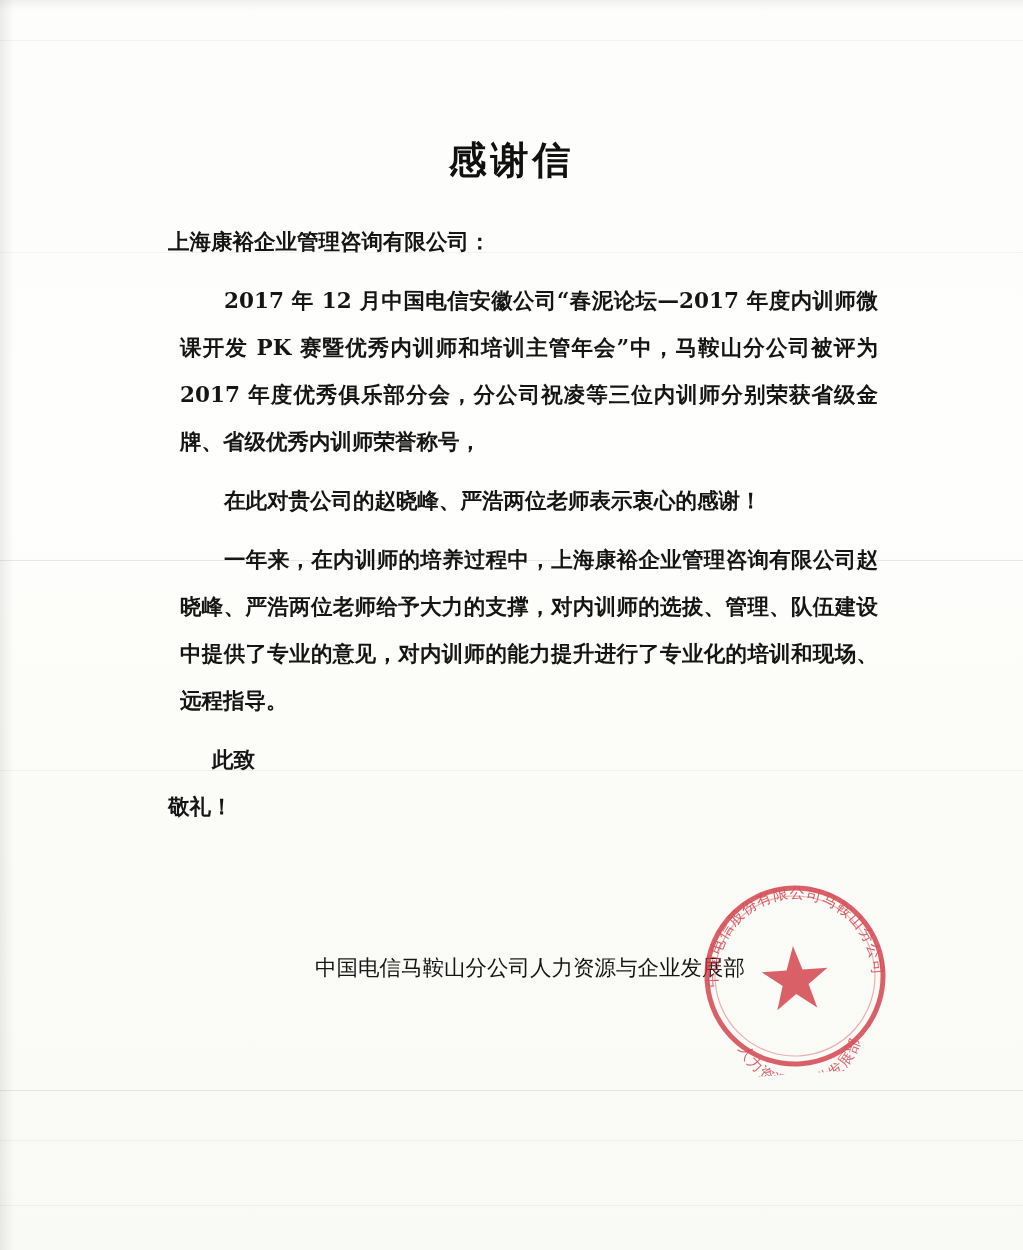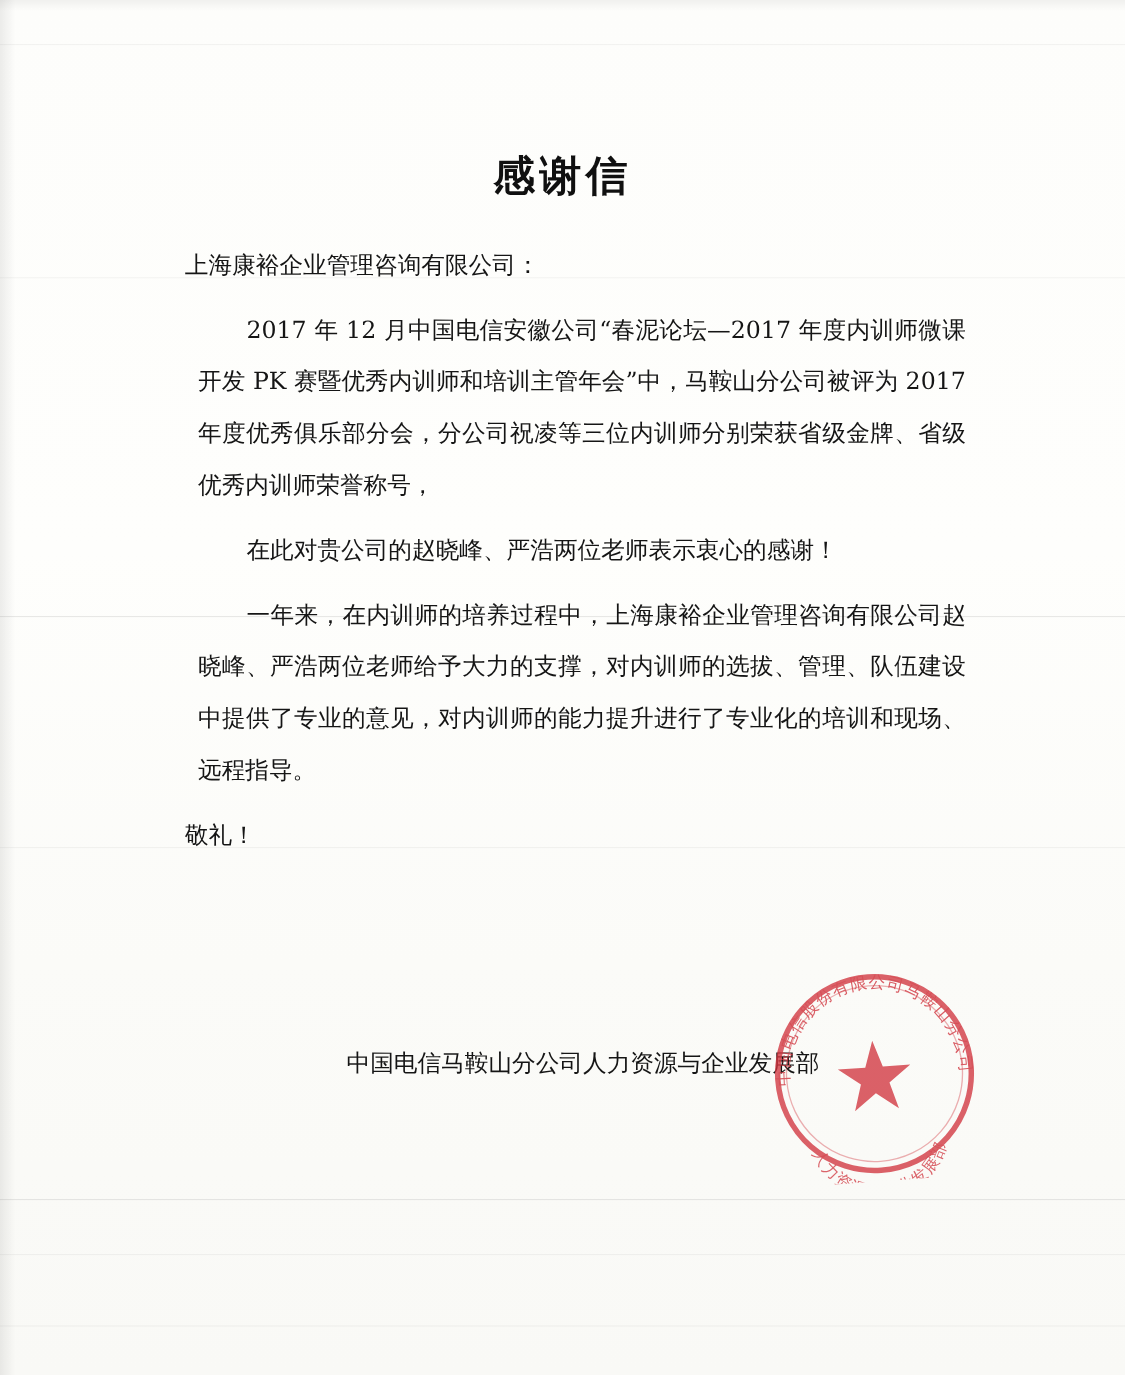--- a/index.html
+++ b/index.html
@@ -73,20 +73,21 @@
   .body-block {
     position: absolute;
     left: 168px;
     top: 218px;
     width: 722px;
     font-size: 21.5px;
     line-height: 47px;
     color: #151515;
     text-align: justify;
     text-justify: inter-ideograph;
+    font-weight: bold;
   }
 
   .salutation {
     margin: 0 0 6px 0;
   }
   .para {
     margin: 12px;
     text-indent: 2.05em;
   }
   .para-tight {
@@ -154,20 +155,21 @@
 
   <div class="body-block">
     <p class="salutation flush">上海康裕企业管理咨询有限公司：</p>
 
     <p class="para">2017 年 12 月中国电信安徽公司“春泥论坛—2017 年度内训师微课开发 PK 赛暨优秀内训师和培训主管年会”中，马鞍山分公司被评为 2017 年度优秀俱乐部分会，分公司祝凌等三位内训师分别荣获省级金牌、省级优秀内训师荣誉称号，</p>
 
     <p class="para">在此对贵公司的赵晓峰、严浩两位老师表示衷心的感谢！</p>
 
     <p class="para">一年来，在内训师的培养过程中，上海康裕企业管理咨询有限公司赵晓峰、严浩两位老师给予大力的支撑，对内训师的选拔、管理、队伍建设中提供了专业的意见，对内训师的能力提升进行了专业化的培训和现场、远程指导。</p>
 
+    <p class="para-tight">此致</p>
 
     <p class="flush">敬礼！</p>
   </div>
 
   <div class="signature-block">
     <div>中国电信马鞍山分公司人力资源与企业发展部</div>
   </div>
 
   <div class="seal">
     <svg width="196" height="196" viewBox="0 0 196 196" xmlns="http://www.w3.org/2000/svg">

